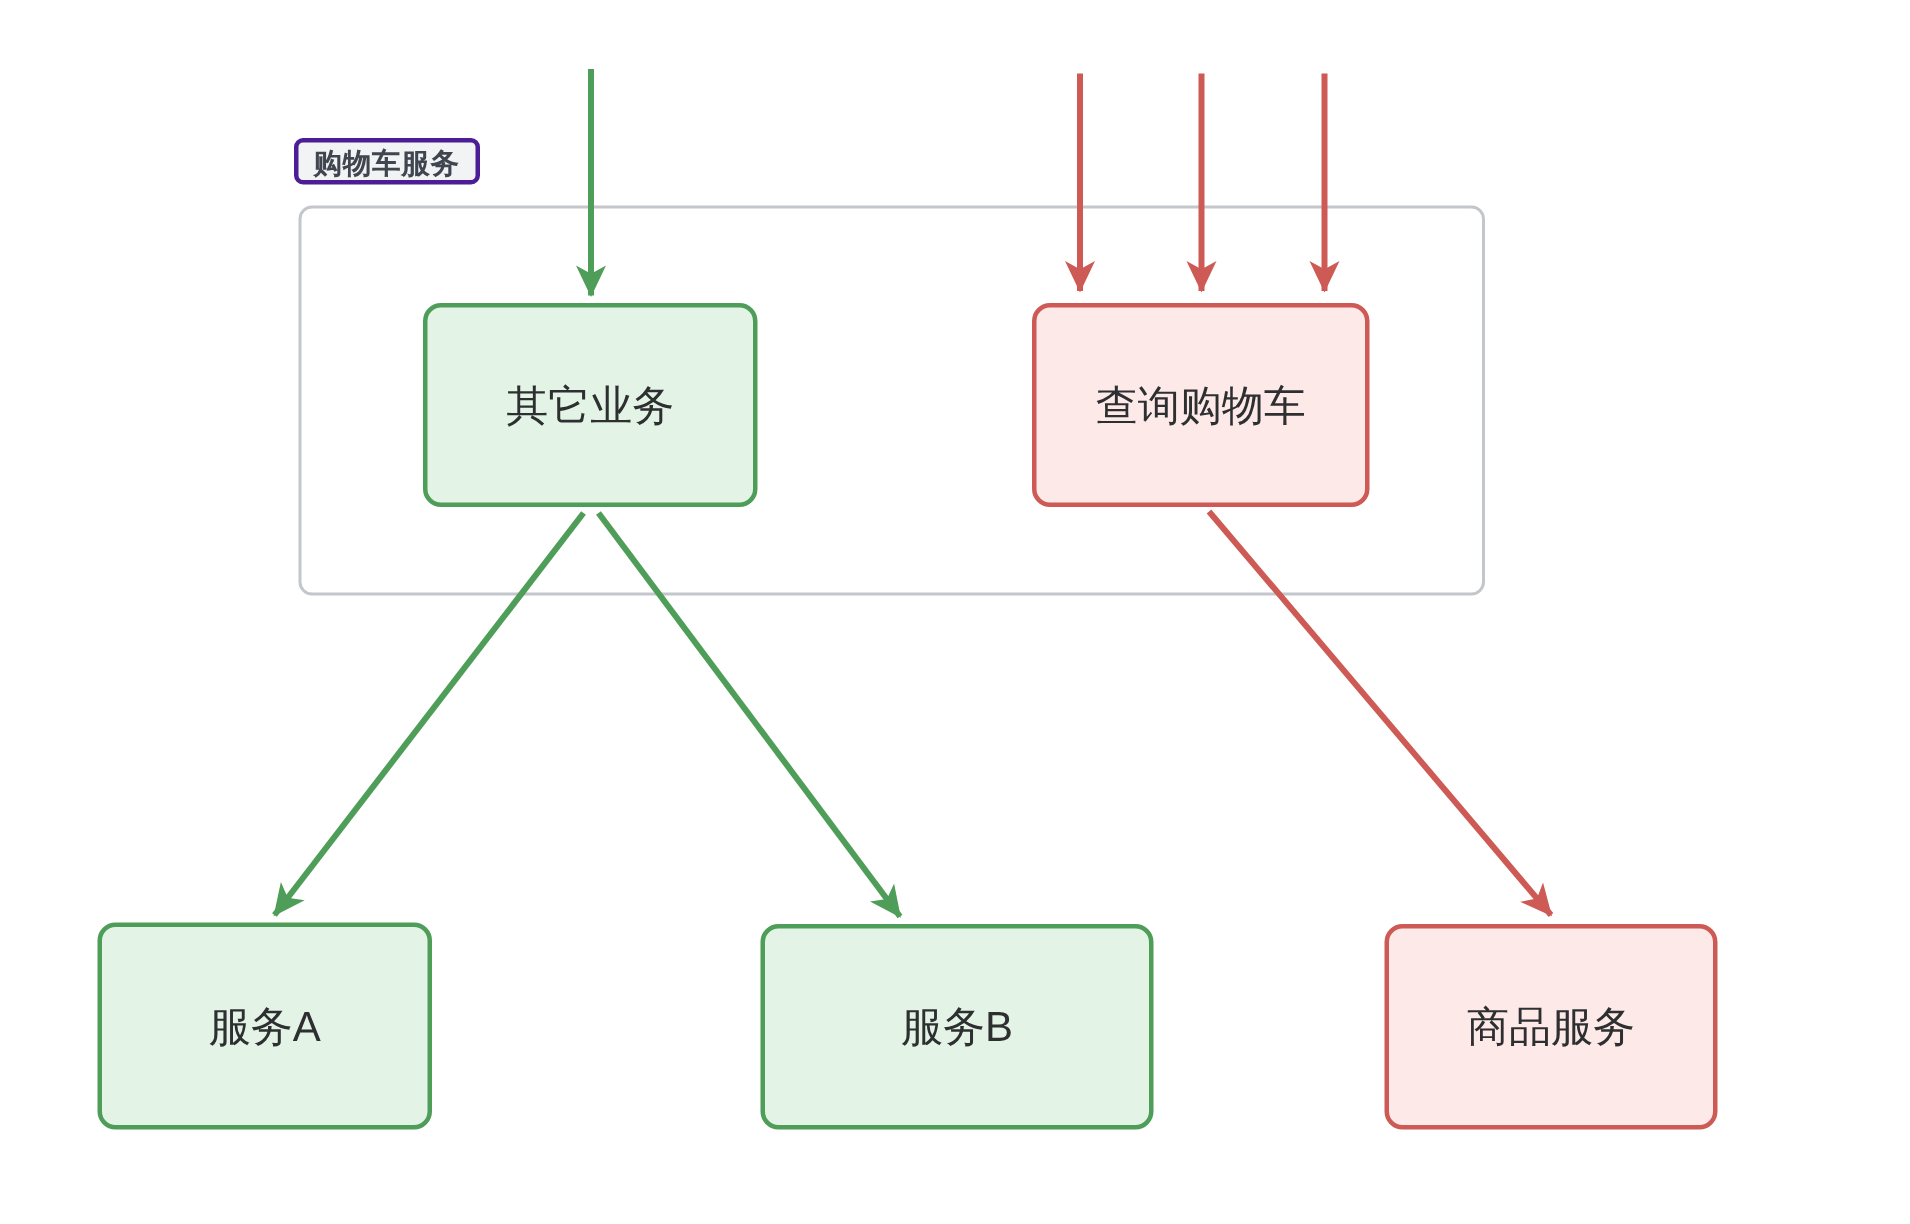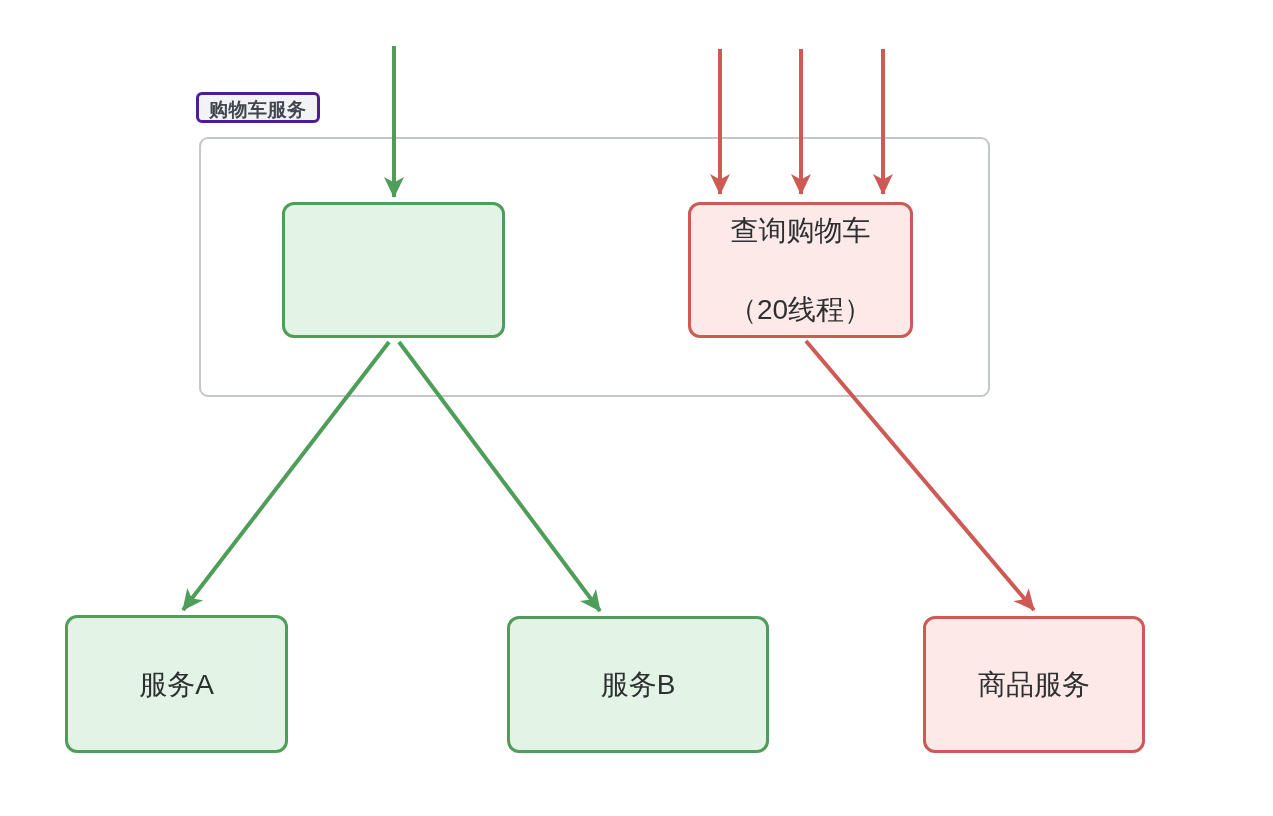--- a/index.html
+++ b/index.html
@@ -108,25 +108,25 @@
         <line x1="720" y1="49" x2="720" y2="194" stroke="#cd5a54" stroke-width="4" marker-end="url(#ah-red)"></line>
         <line x1="801" y1="49" x2="801" y2="194" stroke="#cd5a54" stroke-width="4" marker-end="url(#ah-red)"></line>
         <line x1="883" y1="49" x2="883" y2="194" stroke="#cd5a54" stroke-width="4" marker-end="url(#ah-red)"></line>
         <line x1="389" y1="342" x2="183" y2="610" stroke="#4e9d58" stroke-width="4" marker-end="url(#ah-green)"></line>
         <line x1="399" y1="342" x2="600" y2="611" stroke="#4e9d58" stroke-width="4" marker-end="url(#ah-green)"></line>
         <line x1="806" y1="341" x2="1034" y2="610" stroke="#cd5a54" stroke-width="4" marker-end="url(#ah-red)"></line>
       </g>
   </svg>
 
   <div class="node green" id="node-other-business">
+    <div>其它业务</div>
   </div>
 
   <div class="node red" id="node-query-cart">
     <div>查询购物车</div>
-    <div>（20线程）</div>
   </div>
 
   <div class="node green" id="node-service-a">
     <div>服务A</div>
   </div>
 
   <div class="node green" id="node-service-b">
     <div>服务B</div>
   </div>
 

